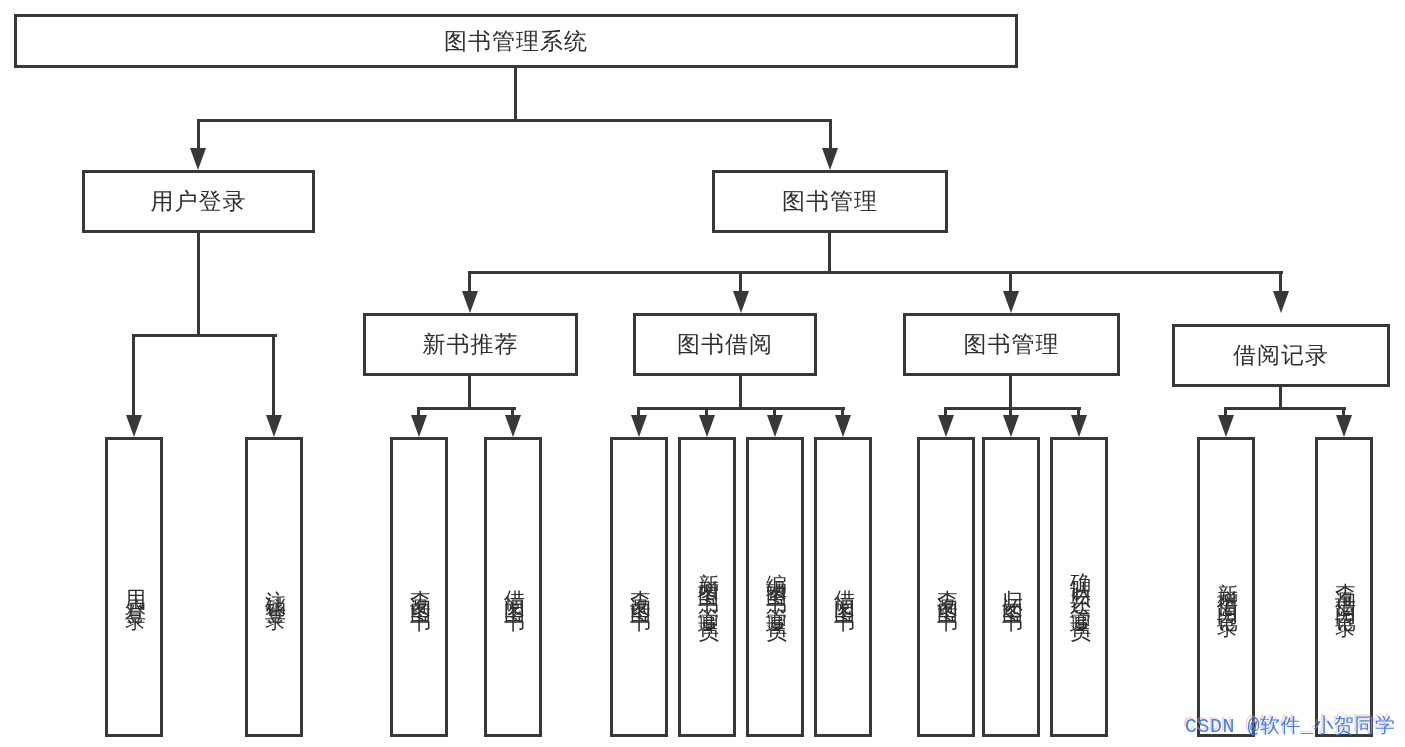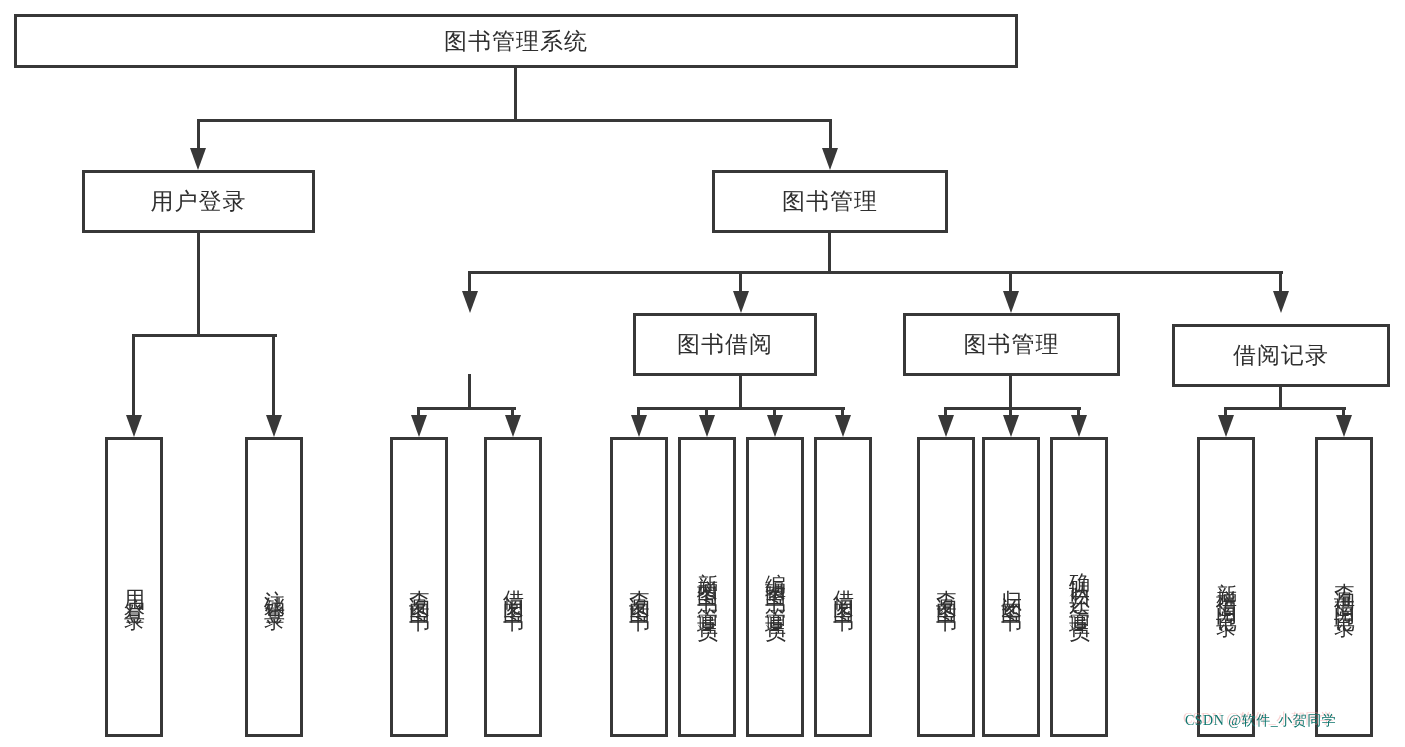--- a/index.html
+++ b/index.html
@@ -1,18 +1,18 @@
 <!DOCTYPE html>
 <html><head>
 <meta charset="utf-8">
 <style>
   html,body{margin:0;padding:0;background:#ffffff;}
   .canvas{
     position:relative;width:1405px;height:747px;background:#ffffff;
-    font-family:Liberation Serif, serif;overflow:hidden;
+    font-family:Liberation Mono, monospace;overflow:hidden;
   }
   .hbox{
     position:absolute;box-sizing:border-box;border:3px solid #383838;background:#ffffff;
     display:flex;align-items:center;justify-content:center;
     font-size:23px;color:#2f2f2f;letter-spacing:1px;white-space:nowrap;z-index:2;
   }
   .vbox{
     position:absolute;box-sizing:border-box;border:3px solid #383838;background:#ffffff;
     display:flex;align-items:center;justify-content:center;
     font-size:21px;color:#2f2f2f;z-index:2;top:437px;width:58px;height:300px;
@@ -22,21 +22,21 @@
     letter-spacing:7px;line-height:1;display:block;
   }
   .ln{position:absolute;background:#383838;z-index:1;}
   .ar{
     position:absolute;width:0;height:0;z-index:1;
     border-left:8px solid transparent;border-right:8px solid transparent;
     border-top:22px solid #383838;
   }
   .watermark{
     position:absolute;left:1185px;top:712px;z-index:10;
-    font-size:14px;color:#0f766e;letter-spacing:0.5px;white-space:nowrap;
+    font-size:20px;color:#3b82f6;letter-spacing:0.5px;white-space:nowrap;
     text-shadow:-2px -2px 0 rgba(240,148,148,0.45);
   }
 </style>
 </head>
 <body>
 
 <div class="canvas">
 
   <div class="ln" style="left:514px;top:66px;width:3px;height:56px;"></div>
   <div class="ln" style="left:197px;top:119px;width:635px;height:3px;"></div>
@@ -102,20 +102,23 @@
     <span>图书管理系统</span>
   </div>
 
   <div class="hbox" style="left:82px;top:170px;width:233px;height:63px;">
     <span>用户登录</span>
   </div>
   <div class="hbox" style="left:712px;top:170px;width:236px;height:63px;text-align:center;">
     <span>图书管理</span>
   </div>
 
+  <div class="hbox" style="left:363px;top:313px;width:215px;height:63px;">
+    <span>新书推荐</span>
+  </div>
   <div class="hbox" style="left:633px;top:313px;width:184px;height:63px;">
     <span>图书借阅</span>
   </div>
   <div class="hbox" style="left:903px;top:313px;width:217px;height:63px;">
     <span>图书管理</span>
   </div>
   <div class="hbox" style="left:1172px;top:313px;width:218px;height:63px;margin-top:11px;">
     <span>借阅记录</span>
   </div>
 

